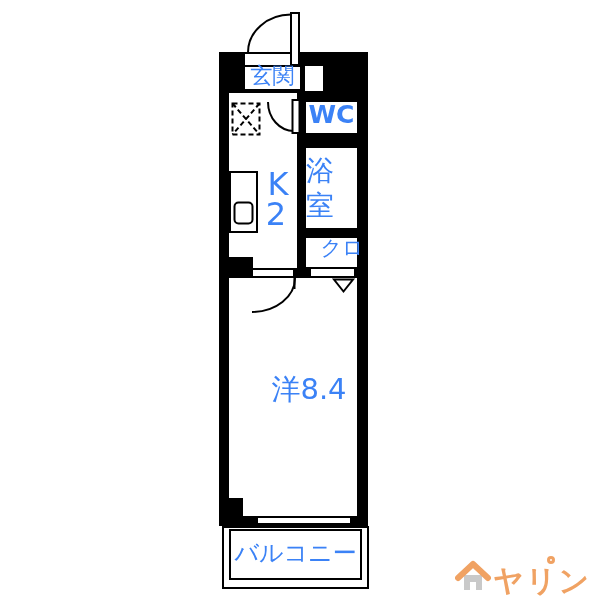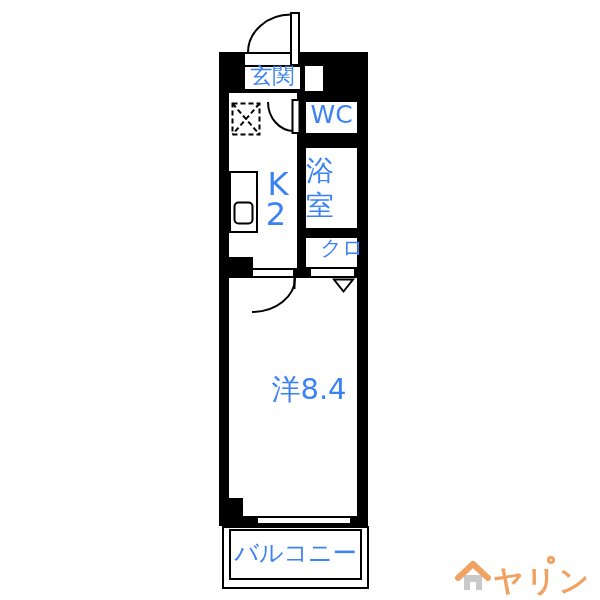--- a/index.html
+++ b/index.html
@@ -61,21 +61,21 @@
       <line x1="259.5" y1="103.5" x2="232.5" y2="134.5" stroke="#000" stroke-width="2" stroke-dasharray="5,3"></line>
     </g>
 
     <rect x="230" y="172" width="27" height="60" fill="#fff" stroke="#000" stroke-width="2"></rect>
     <rect x="234.5" y="202.5" width="18" height="21" rx="4" fill="#fff" stroke="#000" stroke-width="2"></rect>
   </svg>
 
   <div class="abs label" style="left:243px;top:65px;width:59px;height:26px;font-size:22px;">
     <span>玄関</span>
   </div>
-  <div class="abs label" style="left:306px;top:102px;width:51px;height:31px;font-size:25px;">
+  <div class="abs label" style="left:306px;top:102px;width:51px;height:31px;font-size:25px;font-weight:bold;">
     <span>WC</span>
   </div>
   <div class="abs label vstack" style="left:306px;top:146px;width:51px;height:84px;font-size:28px;line-height:1.25;">
     <span>浴</span>
     <span>室</span>
   </div>
   <div class="abs label" style="left:306px;top:238px;width:72px;height:29px;font-size:21px;">
     <span>クロ</span>
   </div>
   <div class="abs label" style="left:258px;top:168px;width:40px;height:30px;font-size:32px;">

